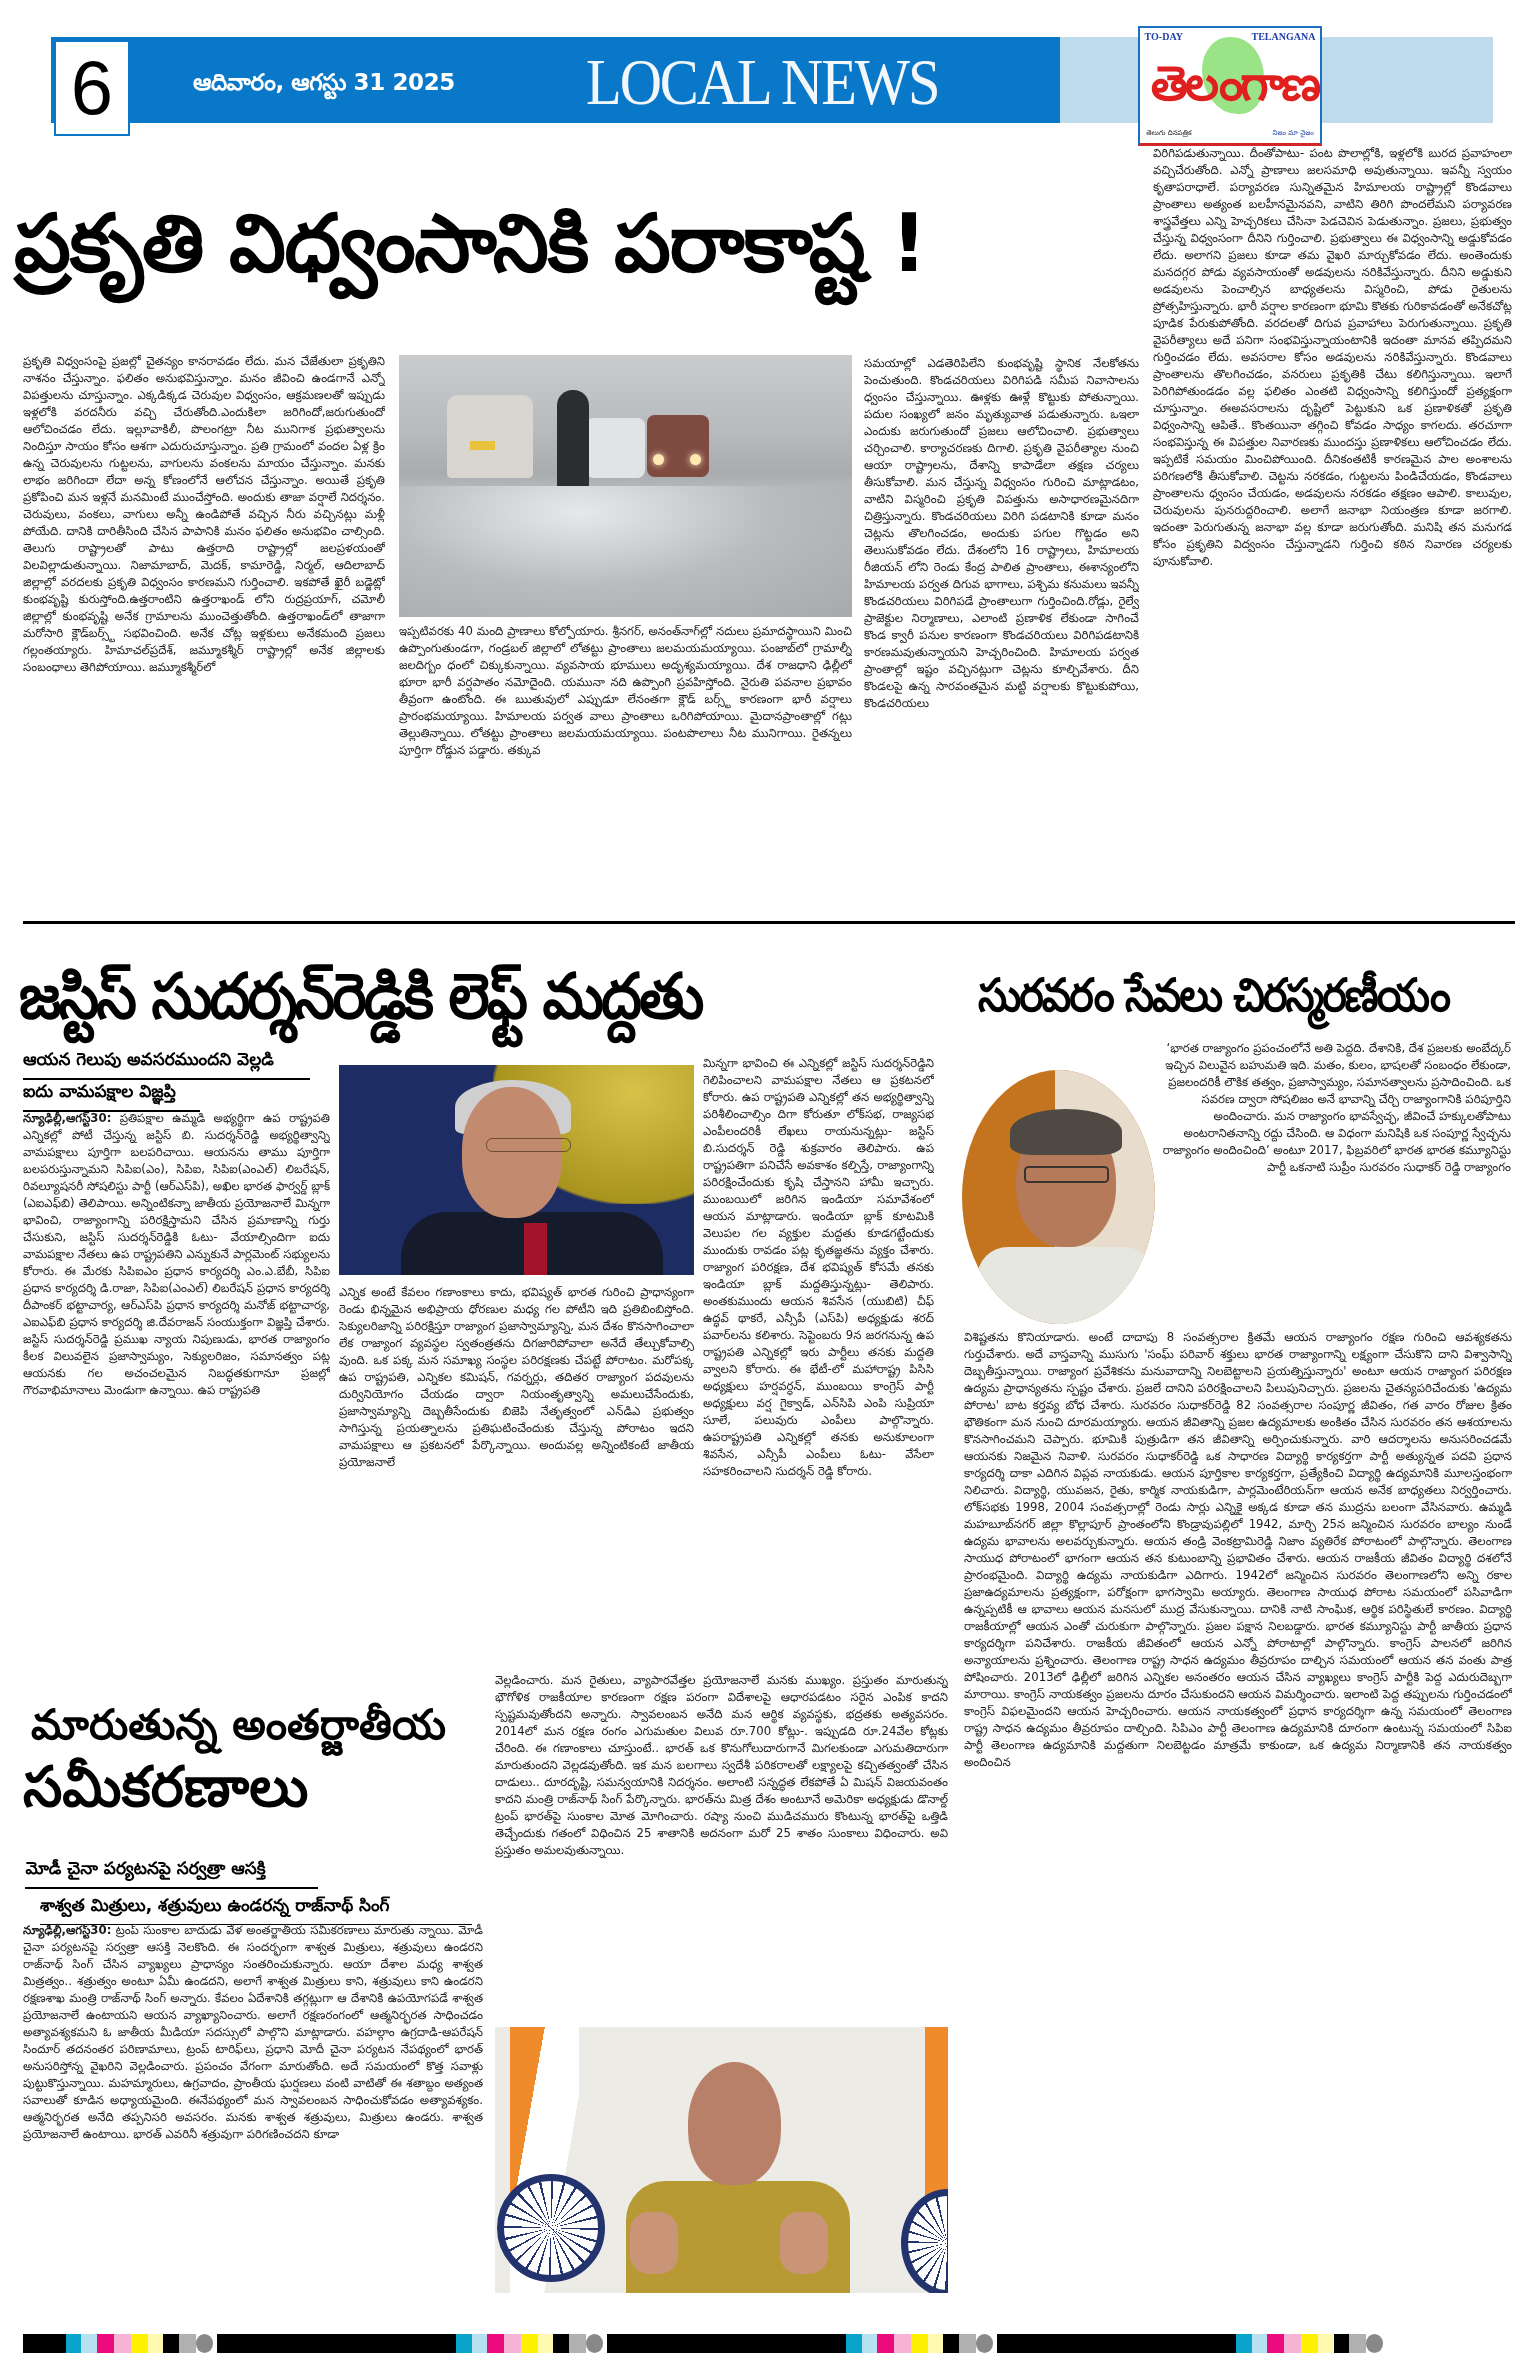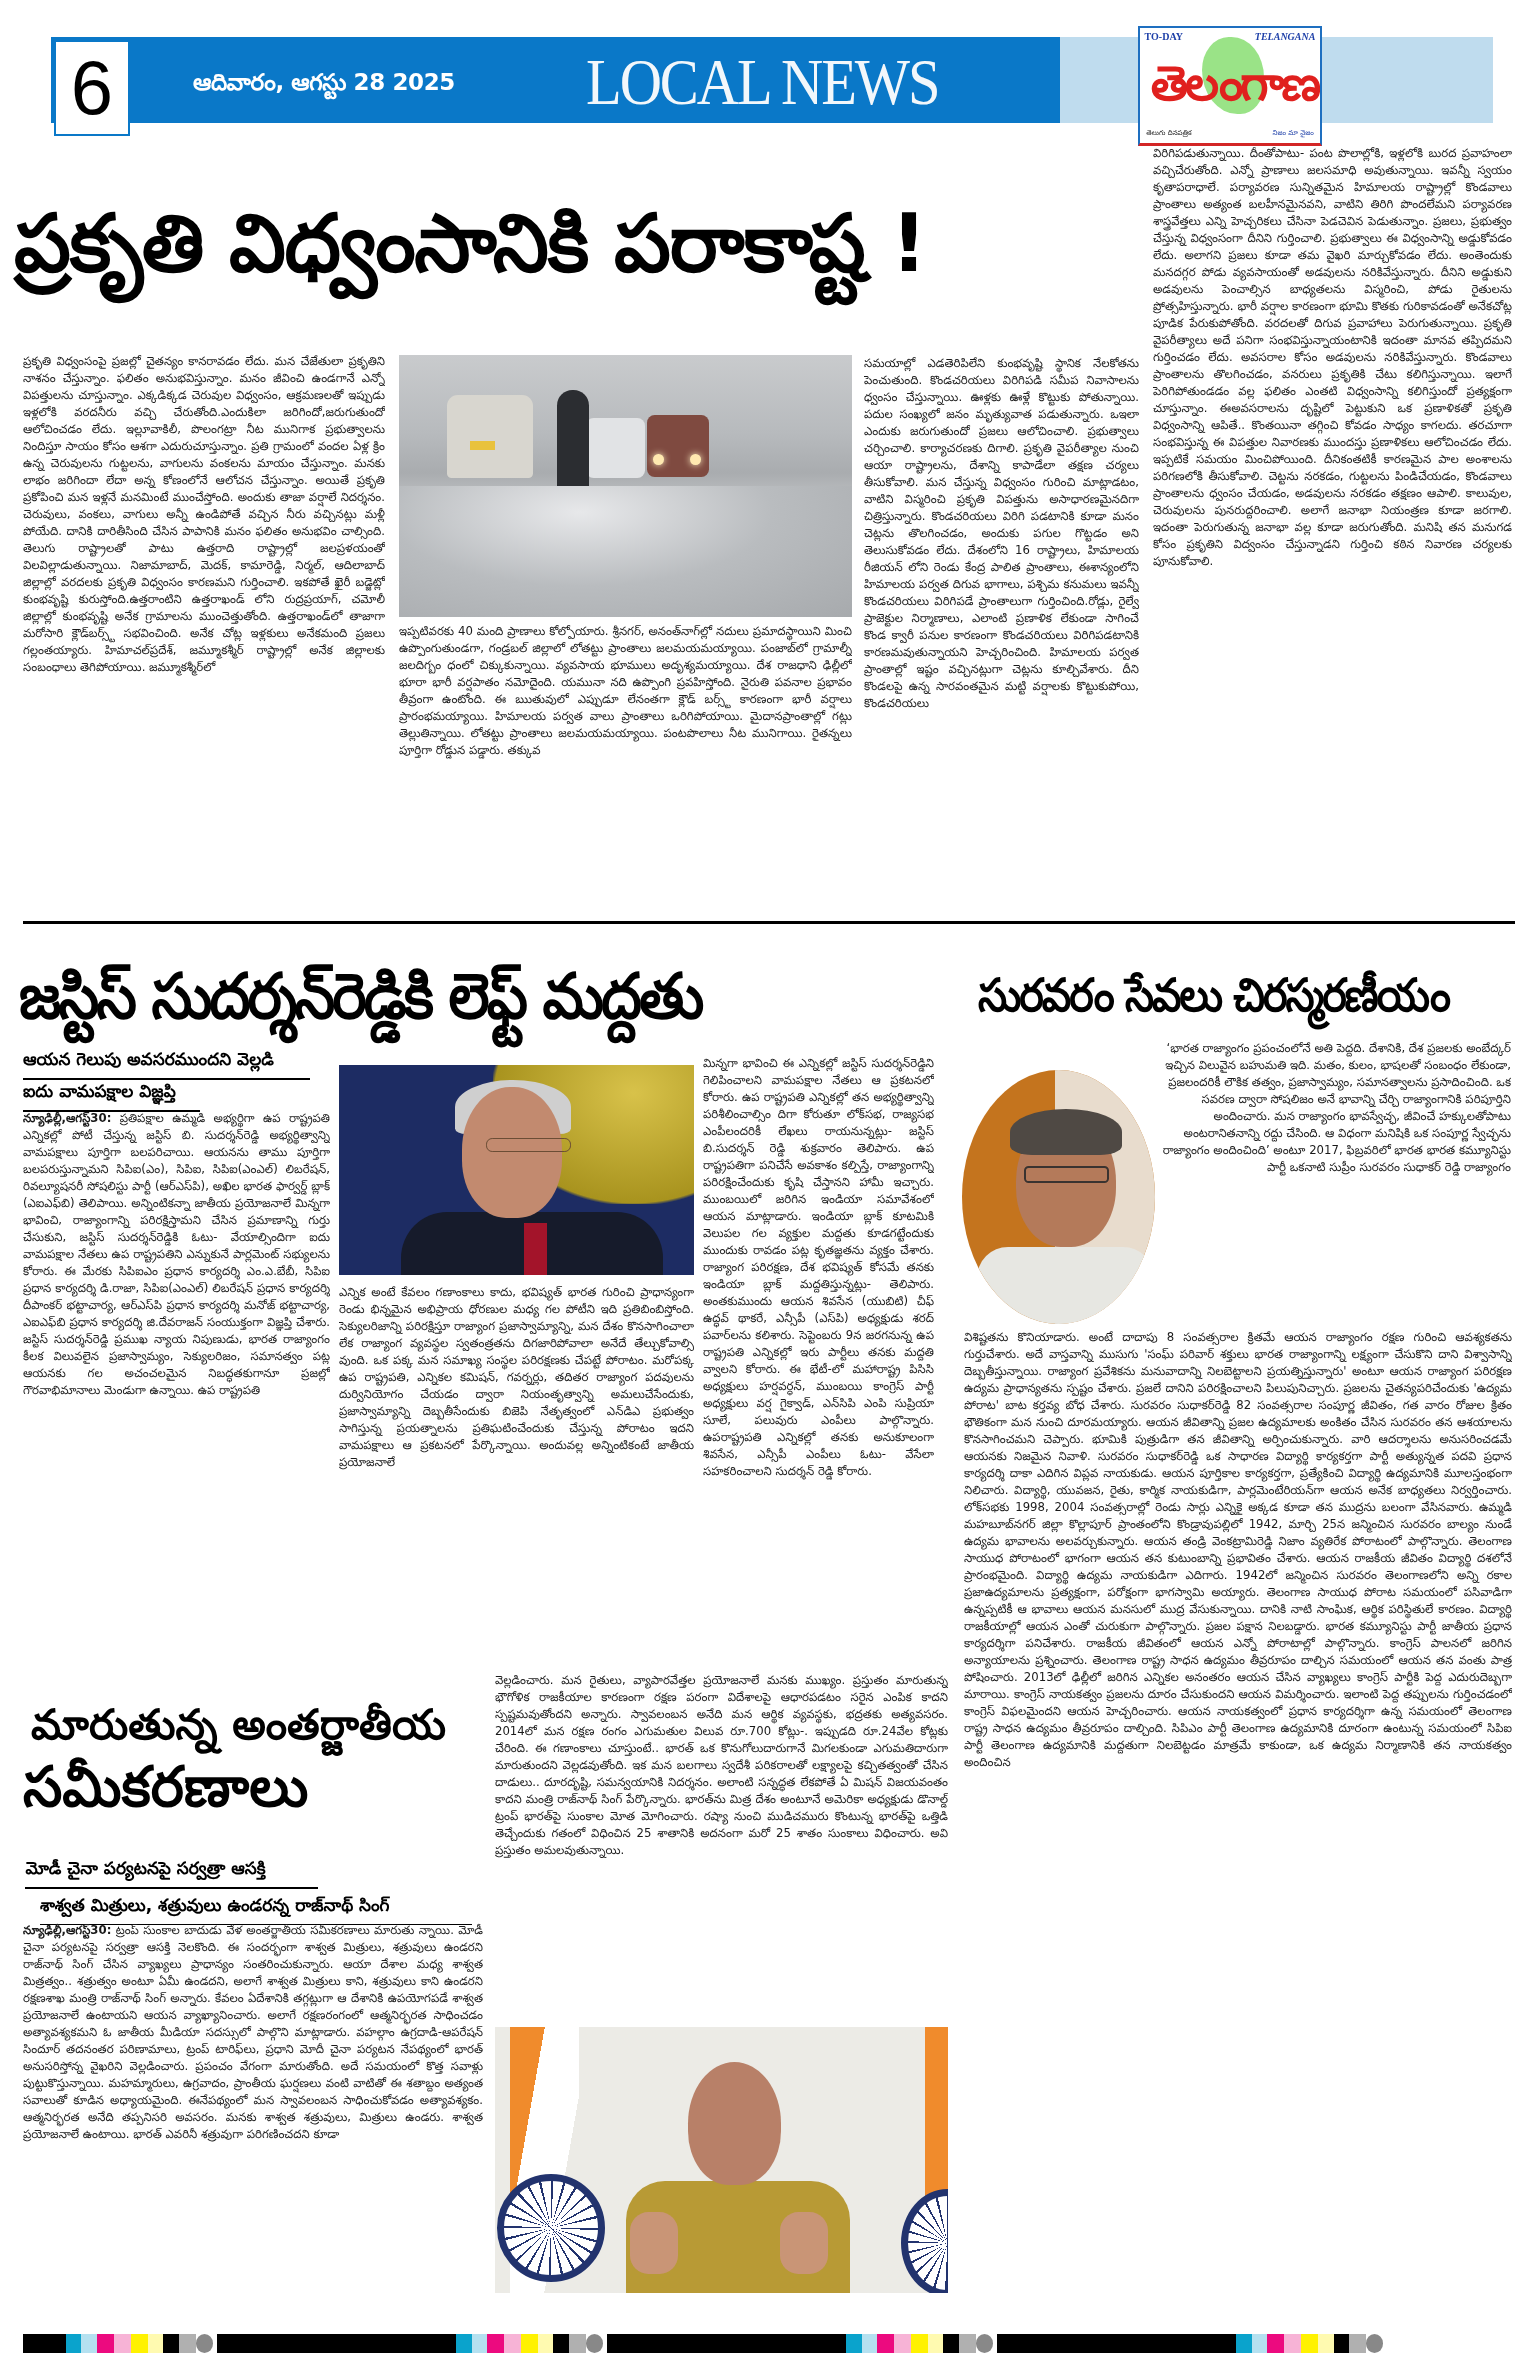--- a/index.html
+++ b/index.html
@@ -9,21 +9,21 @@
   
   .masthead { position: absolute; left: 51px; top: 37px; width: 1442px; height: 86px; }
   .mast-blue { position: absolute; left: 0; top: 0; width: 1009px; height: 86px; background: #0a78c8; }
   .mast-light { position: absolute; left: 1009px; top: 0; width: 433px; height: 86px; background: #bfdcee; }
   .page-num { position: absolute; left: 54px; top: 40px; width: 76px; height: 96px; background: #fff; border: 2.3px solid #0a78c8;
               font-family: "Liberation Sans", sans-serif; font-size: 76px; line-height: 91px; text-align: center; color: #000; }
   .mast-date { position: absolute; left: 193px; top: 69px; font-size: 23px; font-weight: bold; color: #fff; letter-spacing: -0.4px; }
   .mast-title { position: absolute; left: 586px; top: 45px; font-family: "Liberation Serif", serif; font-size: 65px; color: #f2f7fb; letter-spacing: -2.3px; transform: scaleX(0.9); transform-origin: left; }
   .logo { position: absolute; left: 1138px; top: 26px; width: 184px; height: 120px; background: #fff; border: 2.3px solid #1e6fc0; border-bottom: 3.1px solid #d32626; overflow: hidden; }
   .logo-top-l { position: absolute; left: 4.6px; top: 3.1px; font-family: "Liberation Serif", serif; font-weight: bold; font-size: 10px; color: #1d3fa8; }
-  .logo-top-r { position: absolute; right: 4.6px; top: 3.1px; font-family: "Liberation Serif", serif; font-weight: bold; font-size: 10px; color: #1d3fa8; font-style: italic; }
+  .logo-top-r { position: absolute; right: 4.6px; top: 3.1px; font-family: "Liberation Serif", serif; font-weight: bold; font-size: 10px; color: #1d3fa8; }
   .logo-map { position: absolute; left: 62px; top: 9.3px; width: 62px; height: 77px; background: #8fe07a; border-radius: 45% 55% 40% 60%; opacity: 0.9; }
   .logo-main { position: absolute; left: 10.8px; top: 28px; font-size: 48px; font-weight: bold; color: #e0201e; letter-spacing: -3.1px; font-family: Liberation Serif, serif; }
   .logo-bot-l { position: absolute; left: 6.2px; bottom: 4.6px; font-size: 7px; color: #222; }
   .logo-bot-r { position: absolute; right: 6.2px; bottom: 4.6px; font-size: 7px; color: #1d3fa8; }
 
   
   .hl { position: absolute; font-weight: bold; color: #000; white-space: nowrap; }
   .hl-main { left: 14px; top: 197px; font-size: 80px; letter-spacing: -1.5px; }
   .hl-left2 { left: 19px; top: 960px; font-size: 63px; letter-spacing: -3.1px; transform: scaleX(0.92); transform-origin: left; }
   .hl-right2 { left: 978px; top: 968px; font-size: 46px; letter-spacing: -2.3px; transform: scaleX(0.9); transform-origin: left; }
@@ -83,21 +83,21 @@
   .cb { height: 18.5px; }
 </style>
 </head>
 <body>
 
 <div class="masthead">
   <div class="mast-blue"></div>
   <div class="mast-light"></div>
 </div>
 <div class="page-num">6</div>
-<div class="mast-date">ఆదివారం, ఆగస్టు 28  2025</div>
+<div class="mast-date">ఆదివారం, ఆగస్టు 31  2025</div>
 <div class="mast-title">LOCAL NEWS</div>
 <div class="logo">
   <div class="logo-map"></div>
   <div class="logo-top-l">TO-DAY</div>
   <div class="logo-top-r">TELANGANA</div>
   <div class="logo-main">తెలంగాణ</div>
   <div class="logo-bot-l">తెలుగు దినపత్రిక</div>
   <div class="logo-bot-r">నిజం మా నైజం</div>
 </div>
 

